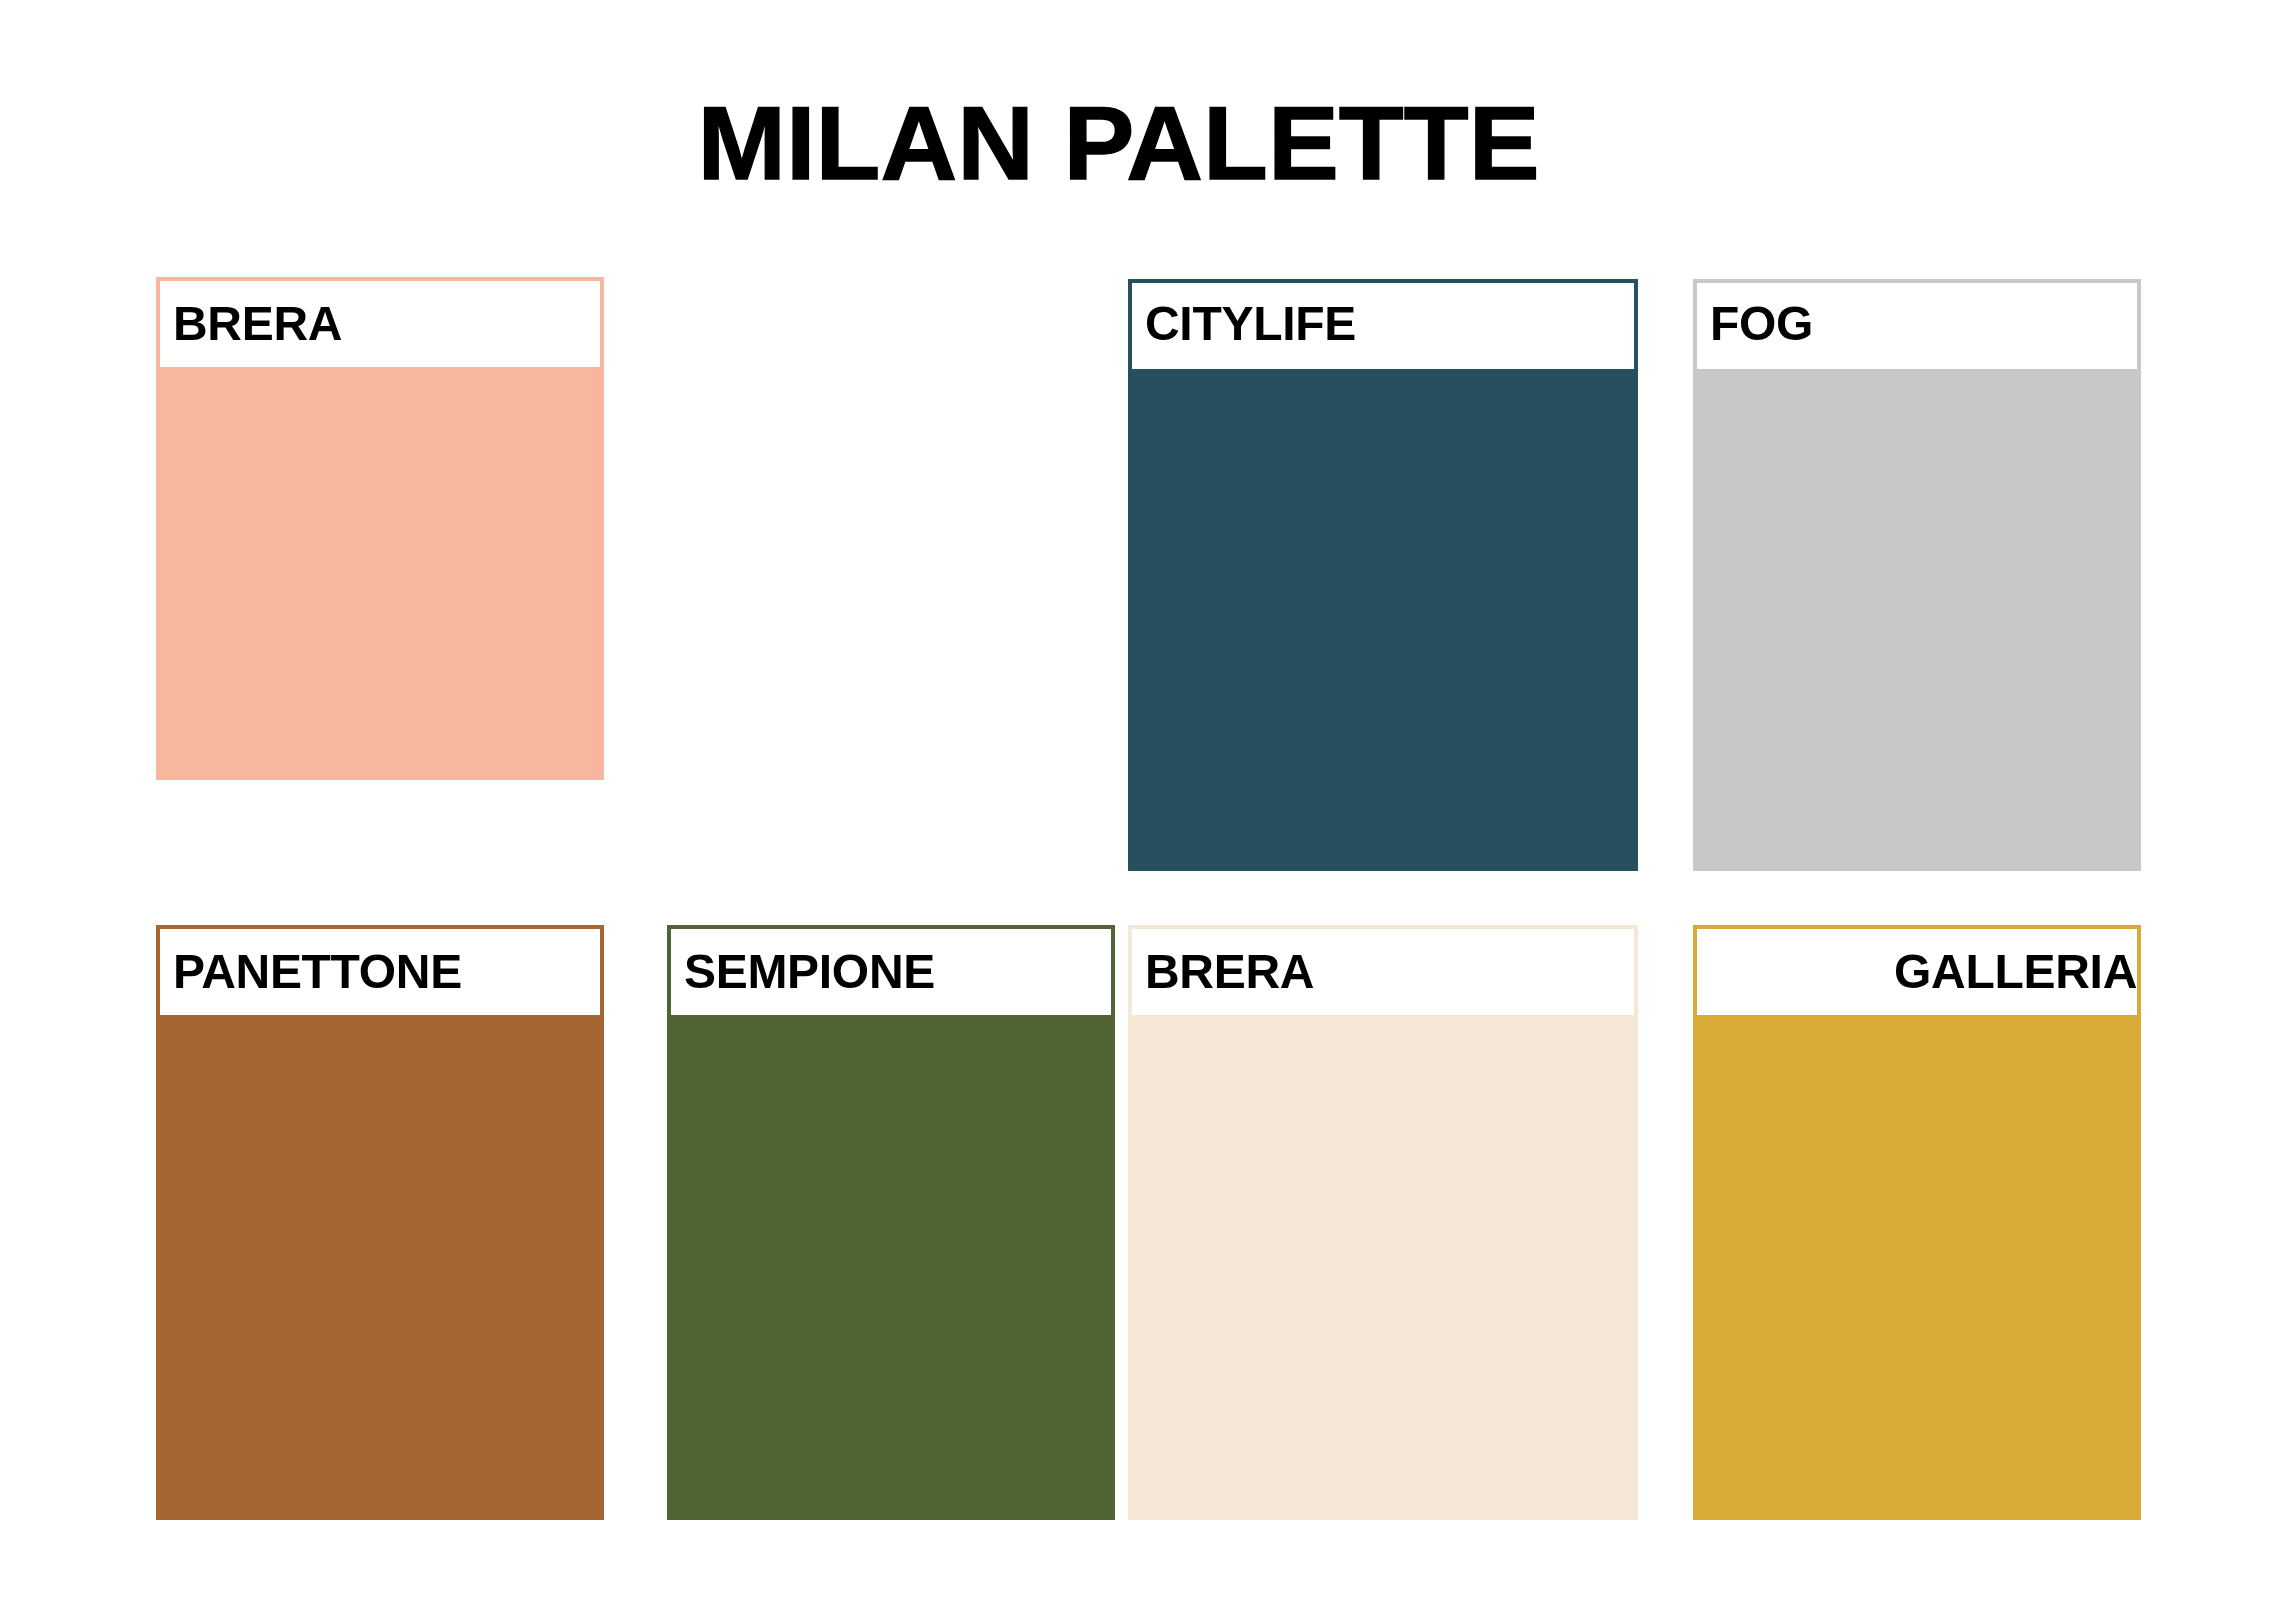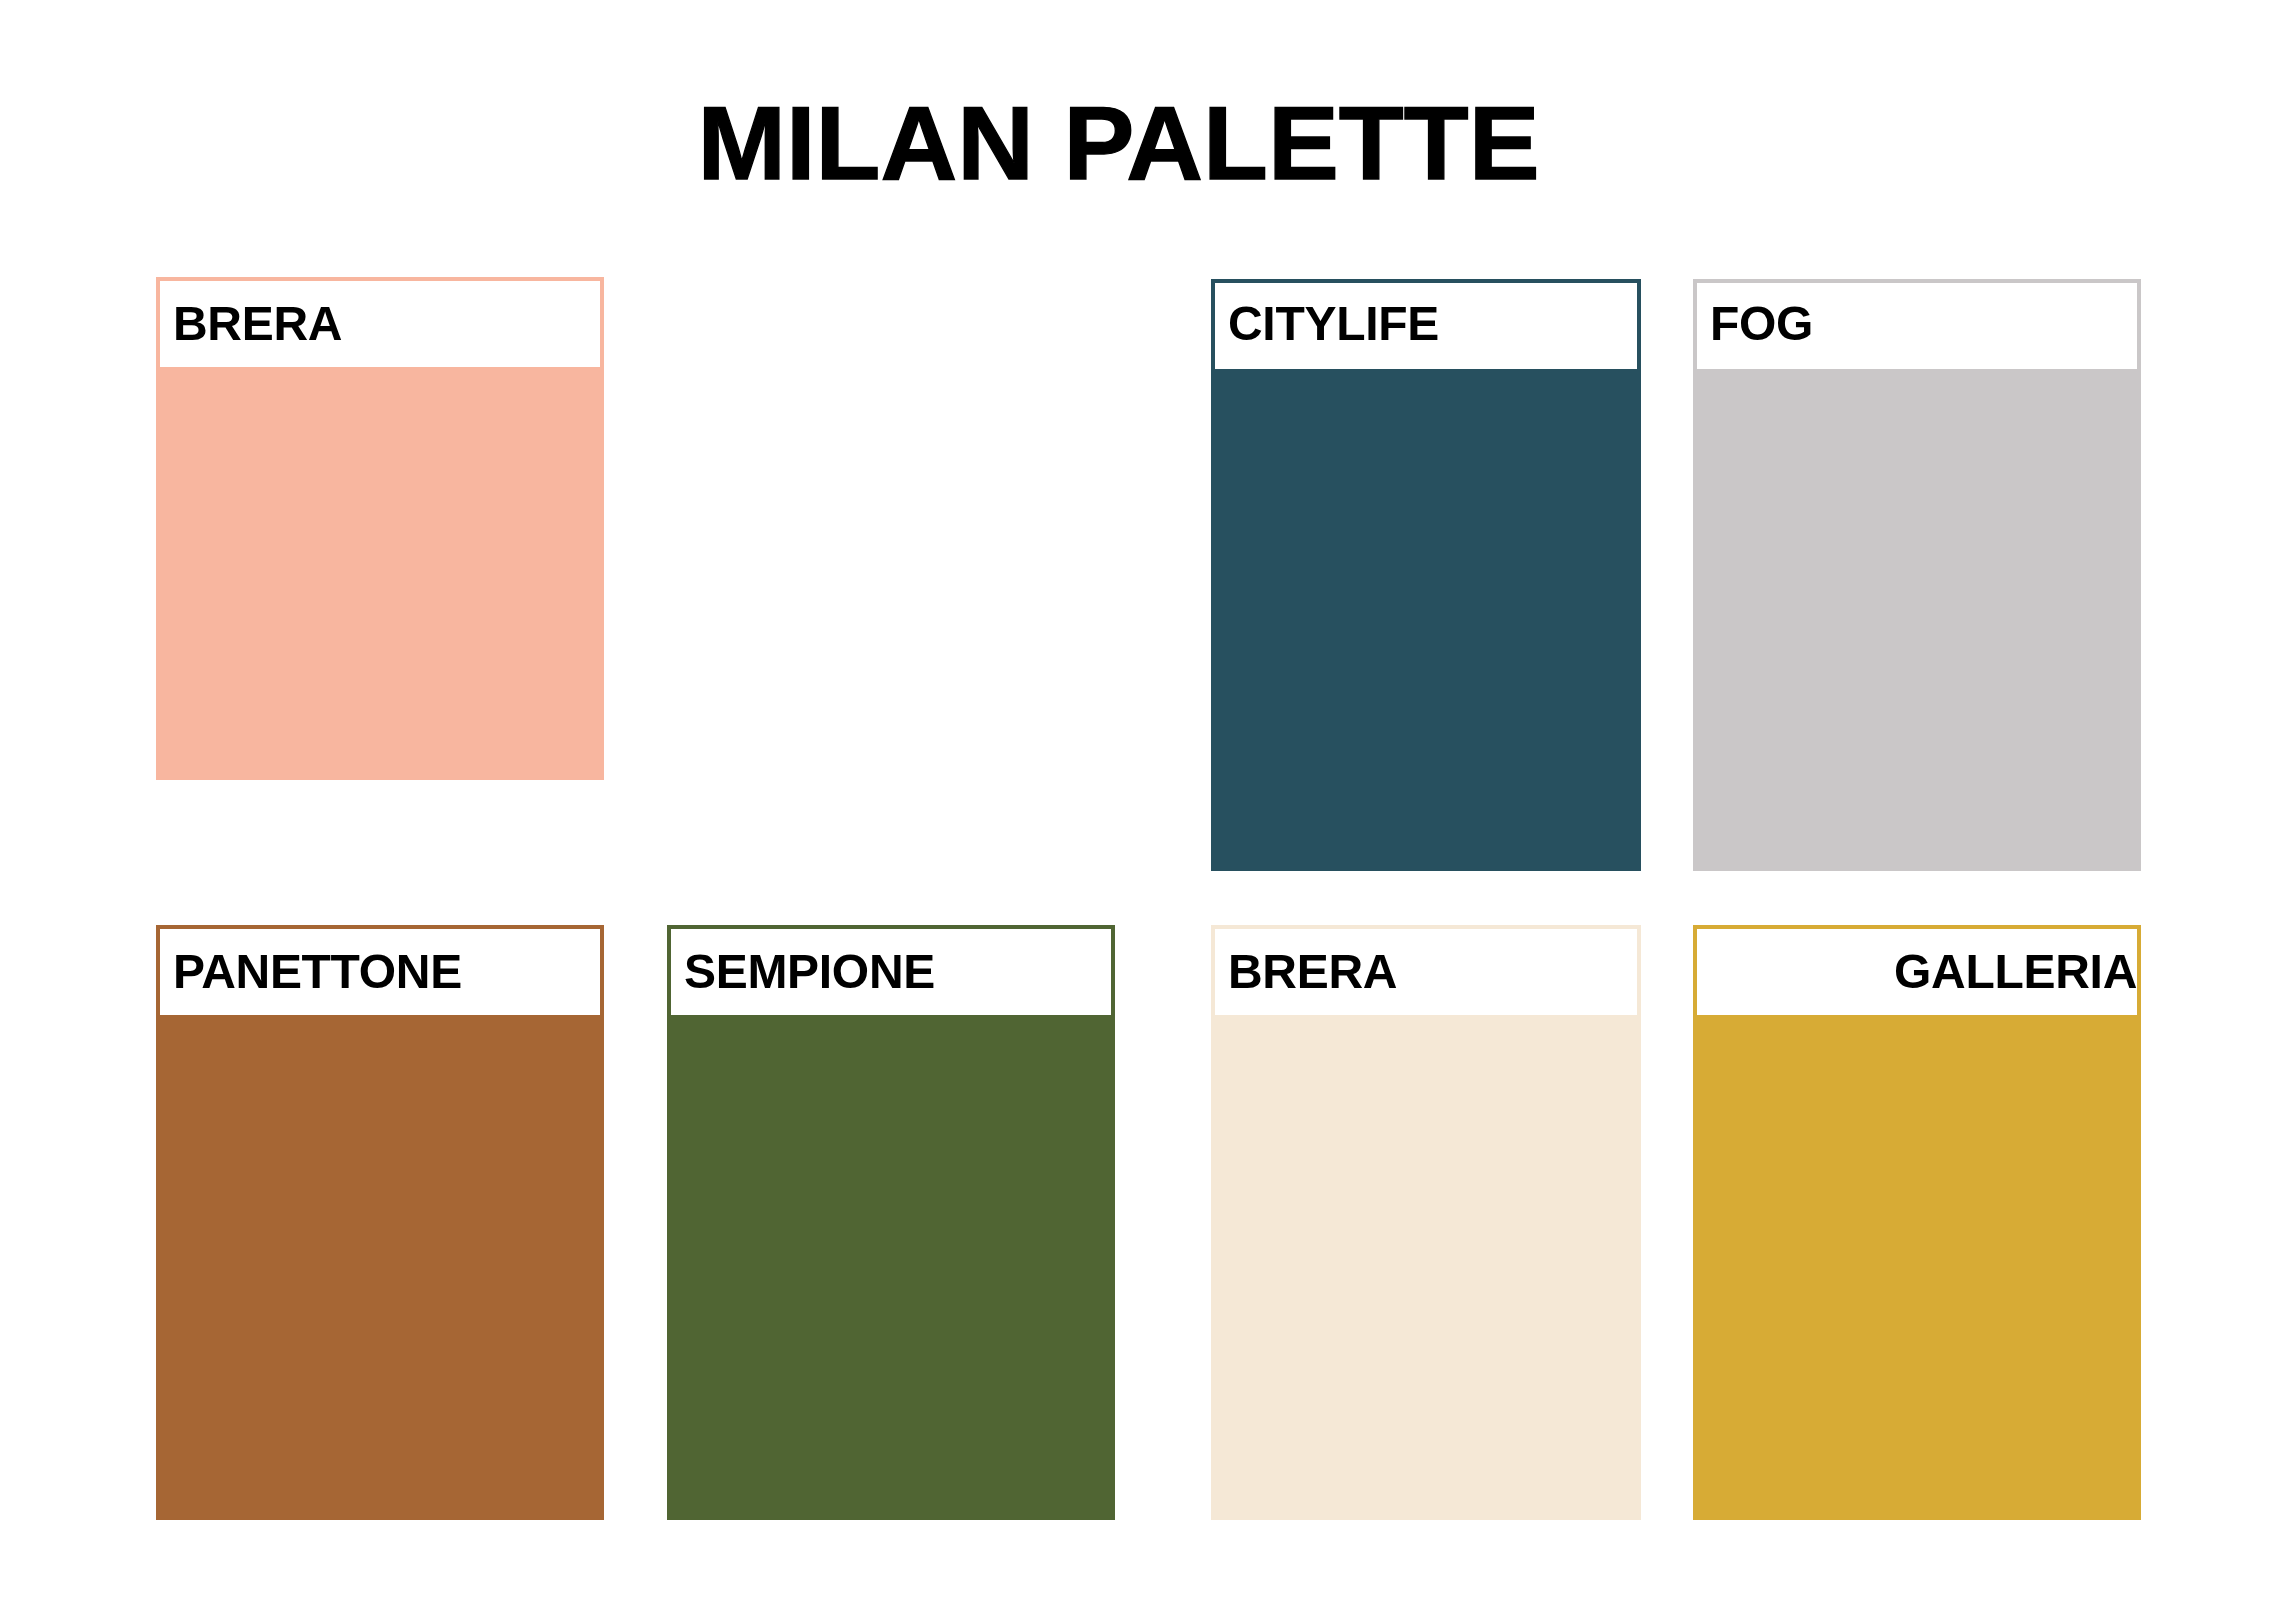--- a/index.html
+++ b/index.html
@@ -29,21 +29,21 @@
     background:#ffffff;display:flex;align-items:center;padding-left:13px;
   }
   .swatch-label{
     font-weight:bold;color:#000000;white-space:nowrap;
     font-size:48px;line-height:1;letter-spacing:-0.3px;
   }
 
   
   .c1{left:156px;width:448px;}
   .c2{left:667px;width:448px;}
-  .c3{left:1211px;width:430px;}
+  .c3{left:1128px;width:510px;}
   .c4{left:1693px;width:448px;padding-left:25px;}
   
   .r1{top:277px;height:503px;}
   .r1b{top:279px;height:592px;}
   .r1b > .swatch-label-box > .swatch-label{position:relative;top:-1.7px;}
   .r2{top:925px;height:595px;}
 
   
   .sw-brera    {background:#F8B69F;} .sw-brera     > .swatch-label-box{border-color:#F8B69F;}
   .sw-navigli  {background:#F0C795;} .sw-navigli   > .swatch-label-box{border-color:#F0C795;}

